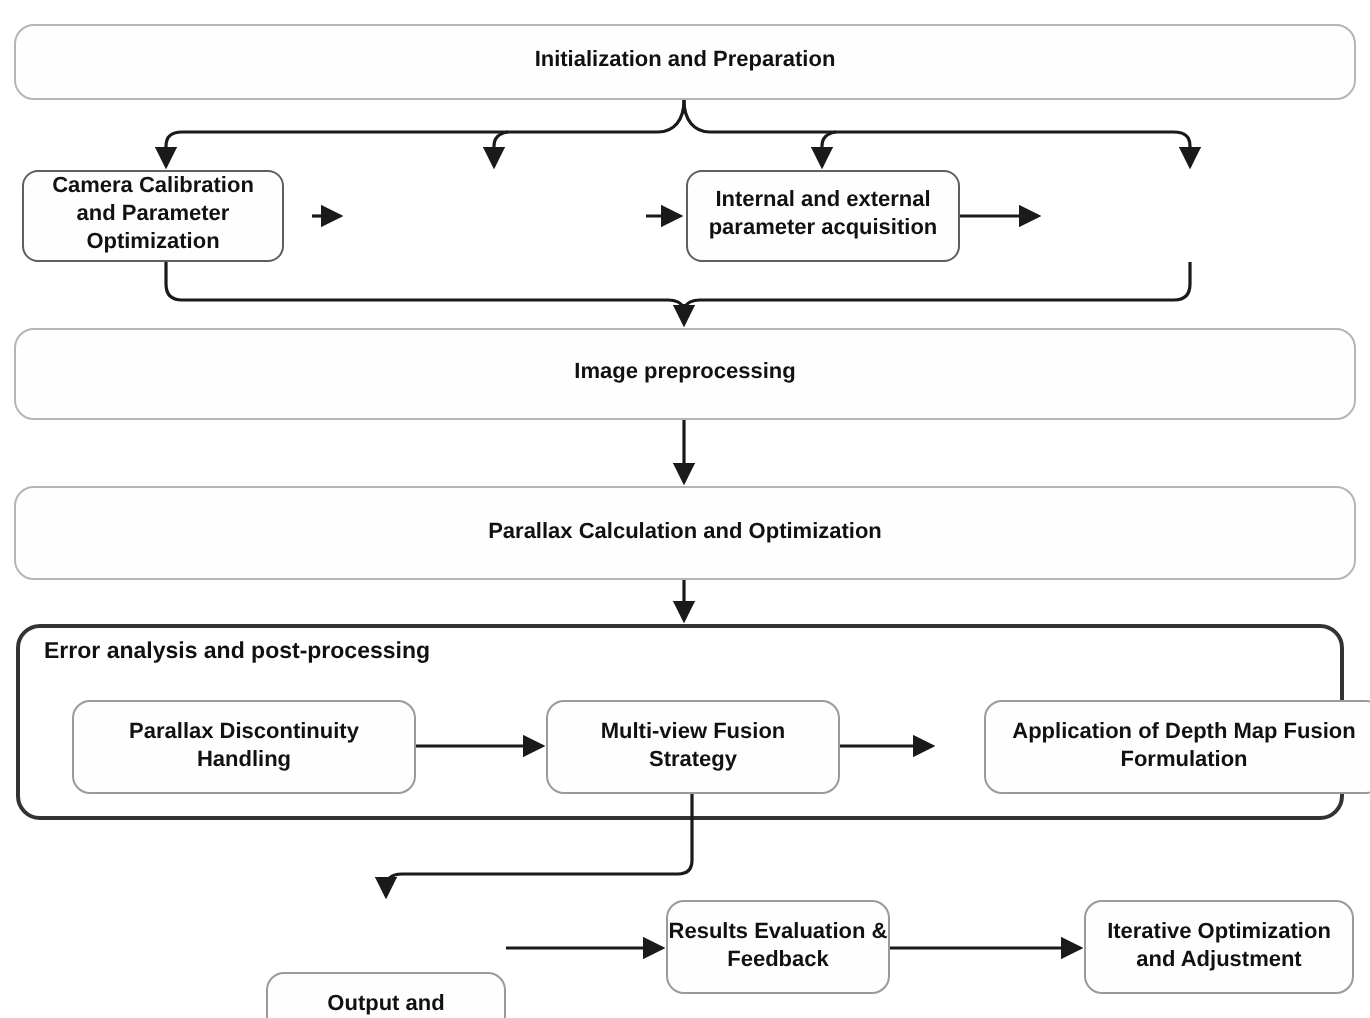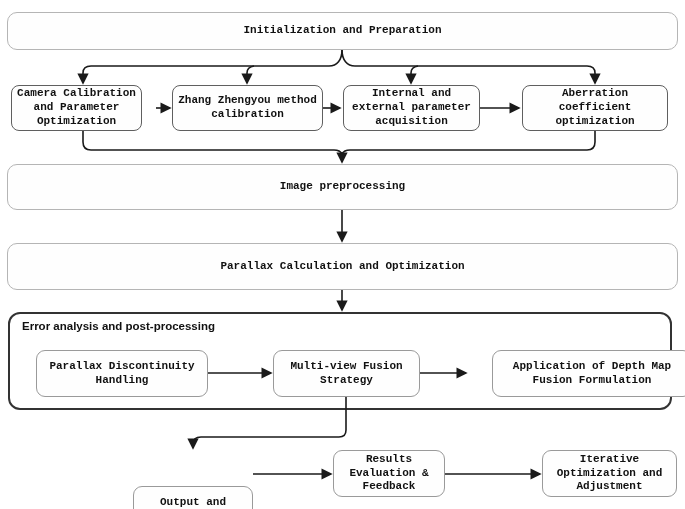--- a/index.html
+++ b/index.html
@@ -3,21 +3,21 @@
 <meta charset="utf-8">
 <style>
   html,body{margin:0;padding:0;background:#fff;}
   .canvas{
     position:relative;width:685px;height:509px;background:#ffffff;
     font-family:"Liberation Sans", sans-serif;overflow:hidden;
   }
   .box{
     position:absolute;background:#fefefe;display:flex;align-items:center;justify-content:center;
     text-align:center;font-weight:700;font-size:11px;line-height:1.25;color:#111111;
-    box-sizing:border-box;padding:0 5px;font-family:Liberation Mono, monospace;
+    box-sizing:border-box;padding:0 5px;
   }
   .box-wide{border:1px solid #b5b5b5;border-radius:10px;left:7px;width:671px;}
   .box-row2{border:1.5px solid #5f5f5f;border-radius:8px;top:85px;height:46px;}
   .box-inner{border:1px solid #9a9a9a;border-radius:9px;top:350px;height:47px;}
   .box-bottom{border:1px solid #9a9a9a;border-radius:9px;top:450px;height:47px;}
   .group{
     position:absolute;left:8px;top:312px;width:664px;height:98px;box-sizing:border-box;
     border:2px solid #333333;border-radius:12px;background:transparent;
   }
   .group-label{
@@ -38,28 +38,22 @@
     <span>Image preprocessing</span>
   </div>
 
   <div class="box box-wide" style="top:243px;height:47px;text-align:right;">
     <span>Parallax Calculation and Optimization</span>
   </div>
 
   <div class="box box-row2" style="left:11px;width:131px;">
     <span>Camera Calibration and Parameter Optimization</span>
   </div>
-  <div class="box box-row2" style="left:172px;width:151px;">
-    <span>Zhang Zhengyou method calibration</span>
-  </div>
   <div class="box box-row2" style="left:343px;width:137px;">
     <span>Internal and external parameter acquisition</span>
-  </div>
-  <div class="box box-row2" style="left:522px;width:146px;">
-    <span>Aberration coefficient optimization</span>
   </div>
 
   <div class="group">
     <span class="group-label">Error analysis and post-processing</span>
   </div>
   <div class="box box-inner" style="left:36px;width:172px;">
     <span>Parallax Discontinuity Handling</span>
   </div>
   <div class="box box-inner" style="left:273px;width:147px;">
     <span>Multi-view Fusion Strategy</span>

